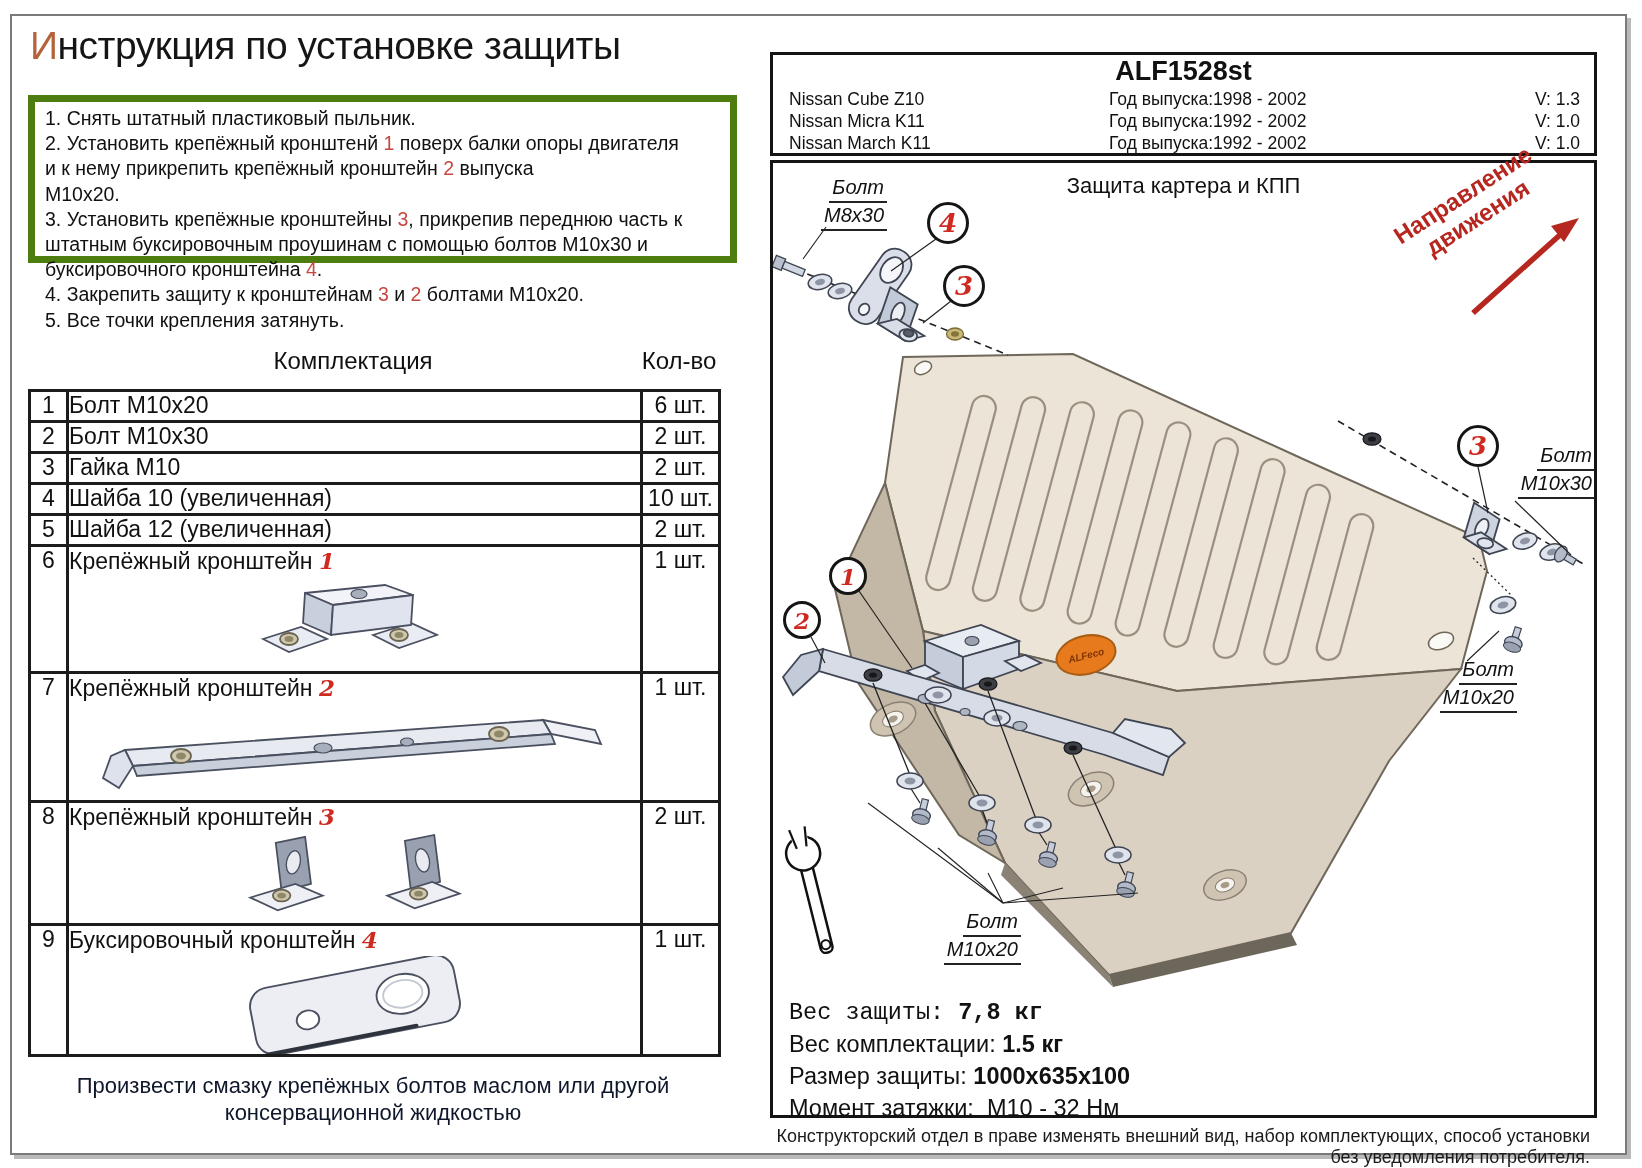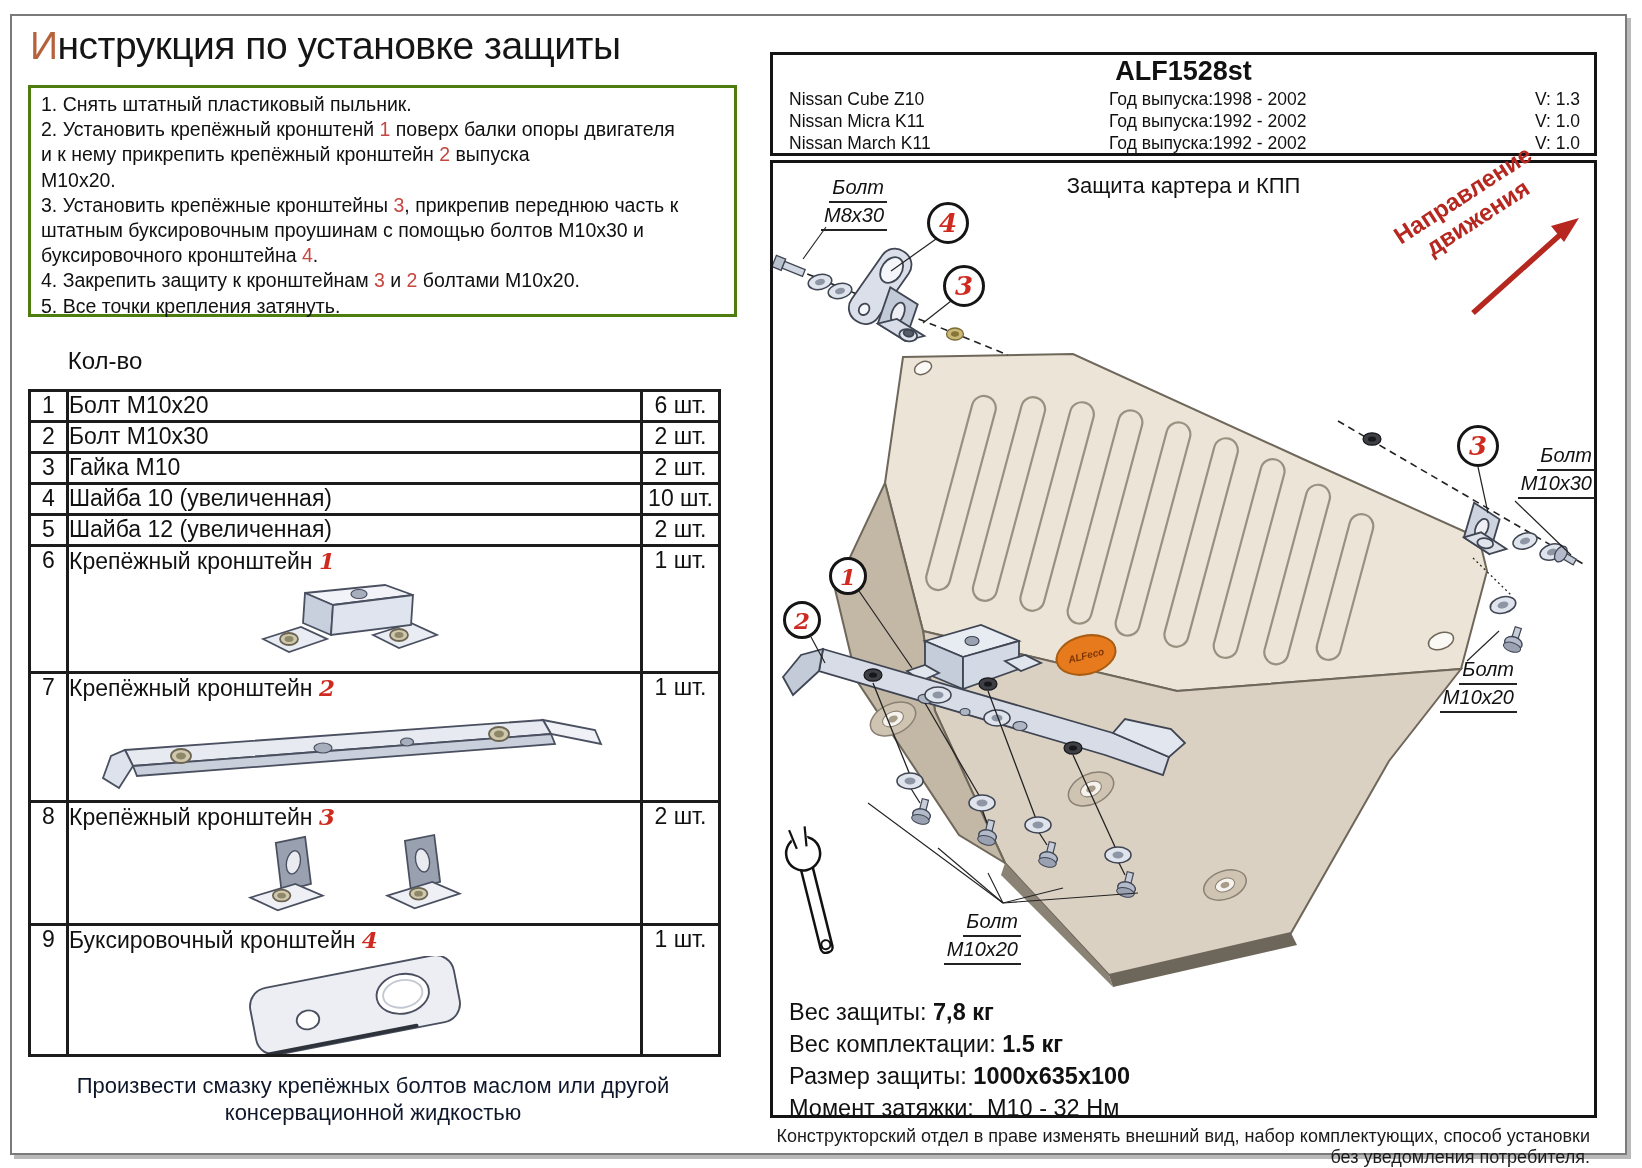--- a/index.html
+++ b/index.html
@@ -4,21 +4,21 @@
 <style>
   html,body{margin:0;padding:0;background:#fff;}
   body{width:1642px;height:1168px;position:relative;font-family:"Liberation Sans",sans-serif;color:#111;overflow:hidden;}
   .abs{position:absolute;}
   
   .page-frame{left:10px;top:14px;width:1613px;height:1137px;border:2px solid #7a7a7a;box-shadow:4px 4px 0 #b9b9b9;background:#fff;}
   
   .doc-title{left:30px;top:24px;font-size:39px;letter-spacing:-.5px;color:#151515;white-space:nowrap;}
   .doc-title .lead{color:#b5623b;}
   
-  .instr{left:28px;top:85px;width:709px;height:232px;border:3px solid #4d7c0f;box-sizing:border-box;padding:4px 8px 0 10px;font-size:19.5px;line-height:25.2px;}
+  .instr{left:28px;top:95px;width:709px;height:168px;border:7px solid #4d7c0f;box-sizing:border-box;padding:4px 8px 0 10px;font-size:19.5px;line-height:25.2px;}
   .instr p{margin:0;white-space:pre-wrap;}
   .rnum{color:#c5473f;}
   
   .kit-head{left:28px;top:347px;width:690px;display:flex;font-size:24px;}
   .kit-head .h-sp{width:38px;}
   .kit-head .h-name{width:574px;text-align:center;}
   .kit-head .h-qty{width:78px;text-align:center;}
   table.kit{position:absolute;left:28px;top:389px;border-collapse:collapse;table-layout:fixed;width:690px;font-size:23px;}
   table.kit td{border:3px solid #1c1c1c;vertical-align:top;padding:0;}
   td.c-num{text-align:center;}
@@ -48,41 +48,42 @@
   .co-big{width:42px;height:42px;font-size:26px;}
   .co-sm{width:38px;height:38px;font-size:23px;}
   .co-4{left:154px;top:39px;}
   .co-3t{left:170px;top:102px;}
   .co-1{left:56px;top:394px;}
   .co-2{left:10px;top:438px;}
   .co-3r{left:684px;top:262px;}
   .direction{position:absolute;left:582px;top:16px;width:230px;text-align:center;font-size:24px;font-weight:bold;line-height:27px;color:#b5271f;transform:rotate(-33deg);}
   .spec-line{position:absolute;left:16px;font-size:23.5px;white-space:pre-wrap;}
   .spec-line b{font-weight:bold;}
-  .sp1{top:836px;} .sp2{top:868px;} .sp3{top:900px;} .sp4{top:932px;}
+  .sp1{top:836px;font-family:Liberation Mono, monospace;} .sp2{top:868px;} .sp3{top:900px;} .sp4{top:932px;}
   
   .footer-note{left:770px;top:1126px;width:820px;text-align:right;font-size:18px;color:#1a1a1a;}
 </style>
 </head>
 <body>
 
 <div class="abs page-frame"></div>
 
 <div class="abs doc-title"><span class="lead">И</span><span>нструкция по установке защиты</span></div>
 
 <div class="abs instr">
   <p><span>1. Снять штатный пластиковый пыльник.</span></p>
   <p><span>2. Установить крепёжный кронштенй </span><span class="rnum">1</span><span> поверх балки опоры двигателя</span><br><span>и к нему прикрепить крепёжный кронштейн </span><span class="rnum">2</span><span> выпуска</span><br><span>M10x20.</span></p>
   <p><span>3. Установить крепёжные кронштейны </span><span class="rnum">3</span><span>, прикрепив переднюю часть к</span><br><span>штатным буксировочным проушинам с помощью болтов M10x30 и</span><br><span>буксировочного кронштейна </span><span class="rnum">4</span><span>.</span></p>
   <p><span>4. Закрепить защиту к кронштейнам </span><span class="rnum">3</span><span> и </span><span class="rnum">2</span><span> болтами M10x20.</span></p>
   <p><span>5. Все точки крепления затянуть.</span></p>
 </div>
 
 <div class="abs kit-head">
   <span class="h-sp"></span>
+  <span class="h-name">Комплектация</span>
   <span class="h-qty">Кол-во</span>
 </div>
 
 <table class="kit">
   <colgroup>
       <col style="width:38px">
       <col style="width:574px">
       <col style="width:78px">
     </colgroup>
   <tbody>

